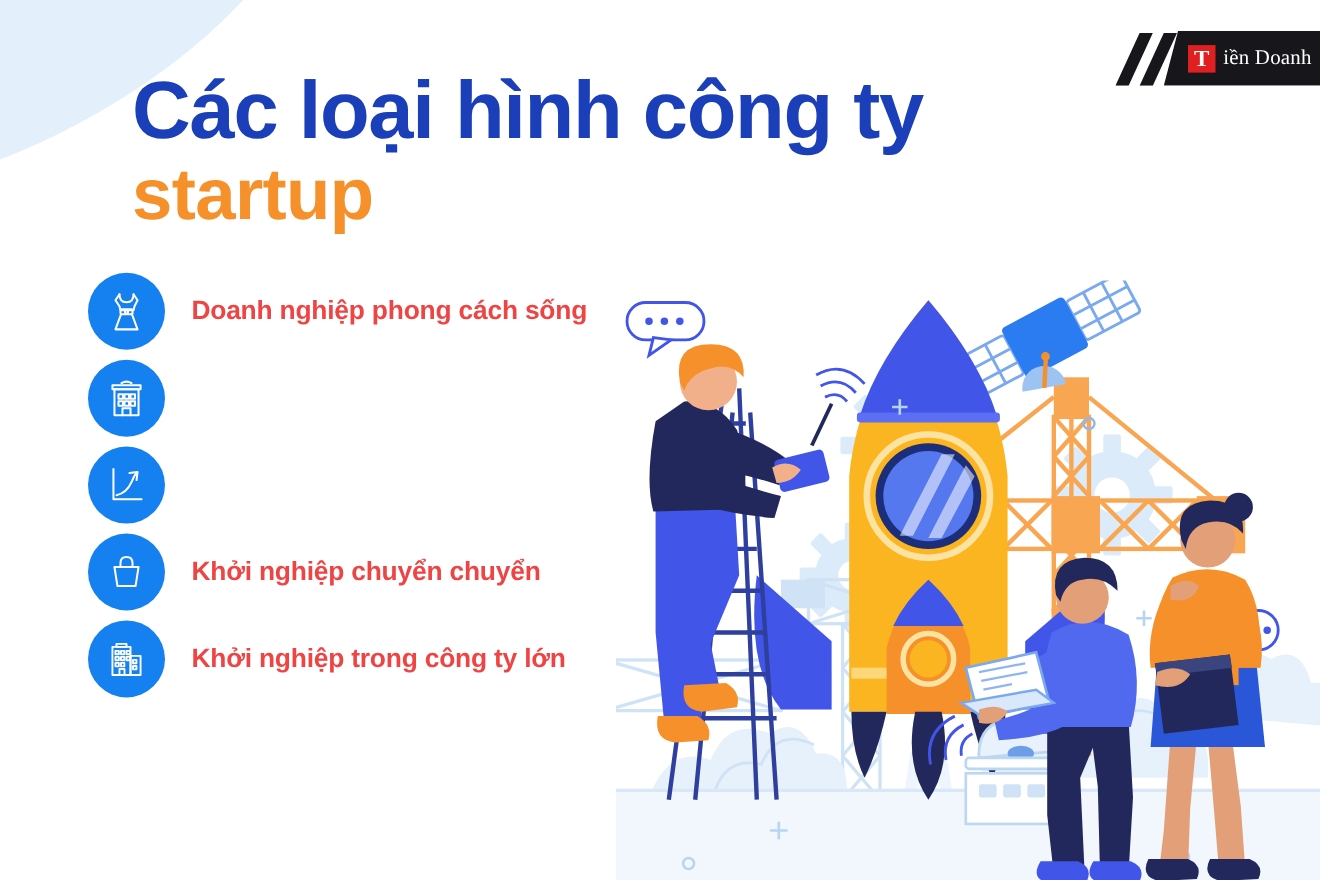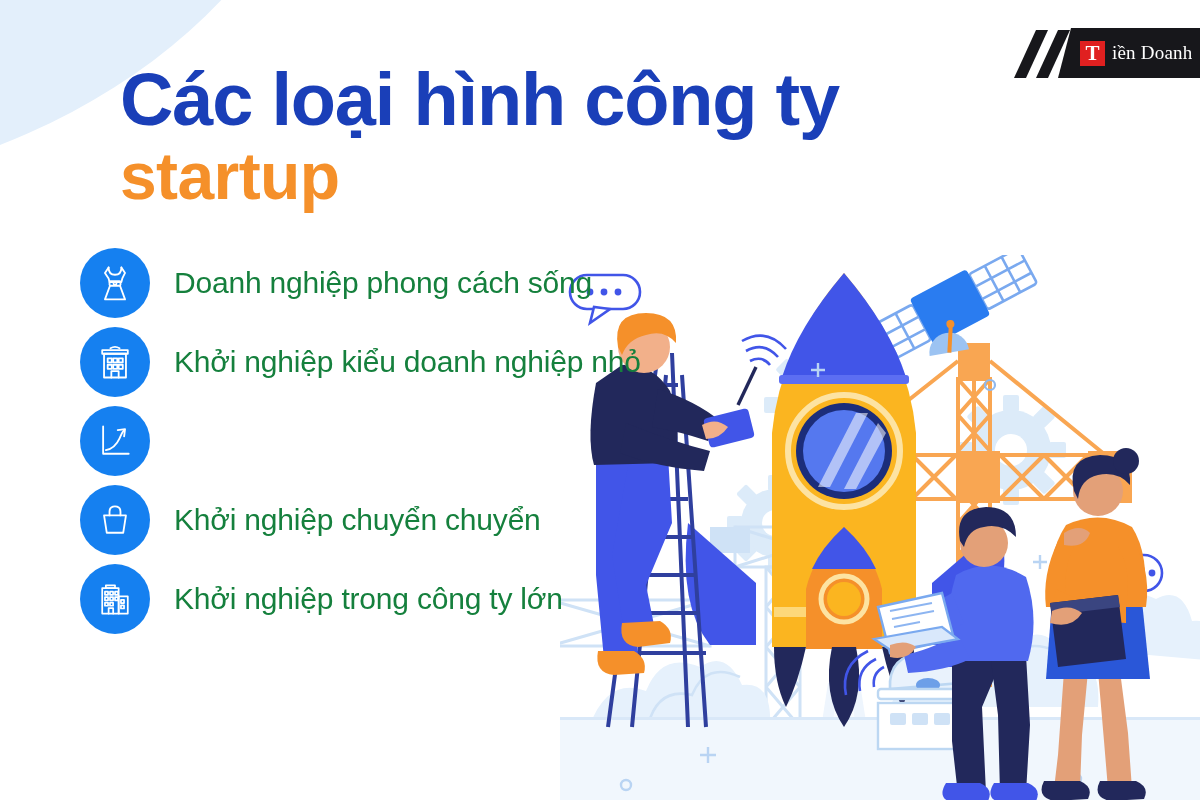--- a/index.html
+++ b/index.html
@@ -101,24 +101,25 @@
   .list-icon {
     flex: 0 0 70px;
     width: 70px; height: 70px;
     border-radius: 50%;
     background: #1580f0;
     display: flex; align-items: center; justify-content: center;
   }
   .list-icon svg { display: block; }
   .list-label {
     margin-left: 24px;
-    color: #15803d;
-    font-size: 30px;
+    color: #ef4444;
+    font-size: 24px;
     letter-spacing: -0.2px;
     white-space: nowrap;
+    font-weight: bold;
   }
 </style>
 </head>
 <body>
 
 <div id="canvas">
 
   <div class="bg-corner-swoosh"></div>
 
   <svg class="bg-illustration" viewBox="0 0 640 545" width="640" height="545">
@@ -427,21 +428,20 @@
           <rect x="11" y="14" width="24" height="26"></rect>
           <rect x="15" y="19" width="4.5" height="4.5"></rect>
           <rect x="21" y="19" width="4.5" height="4.5"></rect>
           <rect x="27" y="19" width="4.5" height="4.5"></rect>
           <rect x="15" y="26" width="4.5" height="4.5"></rect>
           <rect x="21" y="26" width="4.5" height="4.5"></rect>
           <rect x="27" y="26" width="4.5" height="4.5"></rect>
           <path d="M19 40 L19 33 L27 33 L27 40"></path>
         </svg>
       </span>
-      <span class="list-label">Khởi nghiệp kiểu doanh nghiệp nhỏ</span>
     </div>
 
     <div class="list-item">
       <span class="list-icon">
         <svg viewBox="0 0 46 46" width="42" height="42" fill="none" stroke="#ffffff" stroke-width="2" stroke-linejoin="round" stroke-linecap="round">
           <path d="M10 7 L10 37 L38 37"></path>
           <path d="M13 33 Q23 31 28 20 Q31 13 33 11"></path>
           <path d="M26 11 L34 10 L33 18"></path>
         </svg>
       </span>

